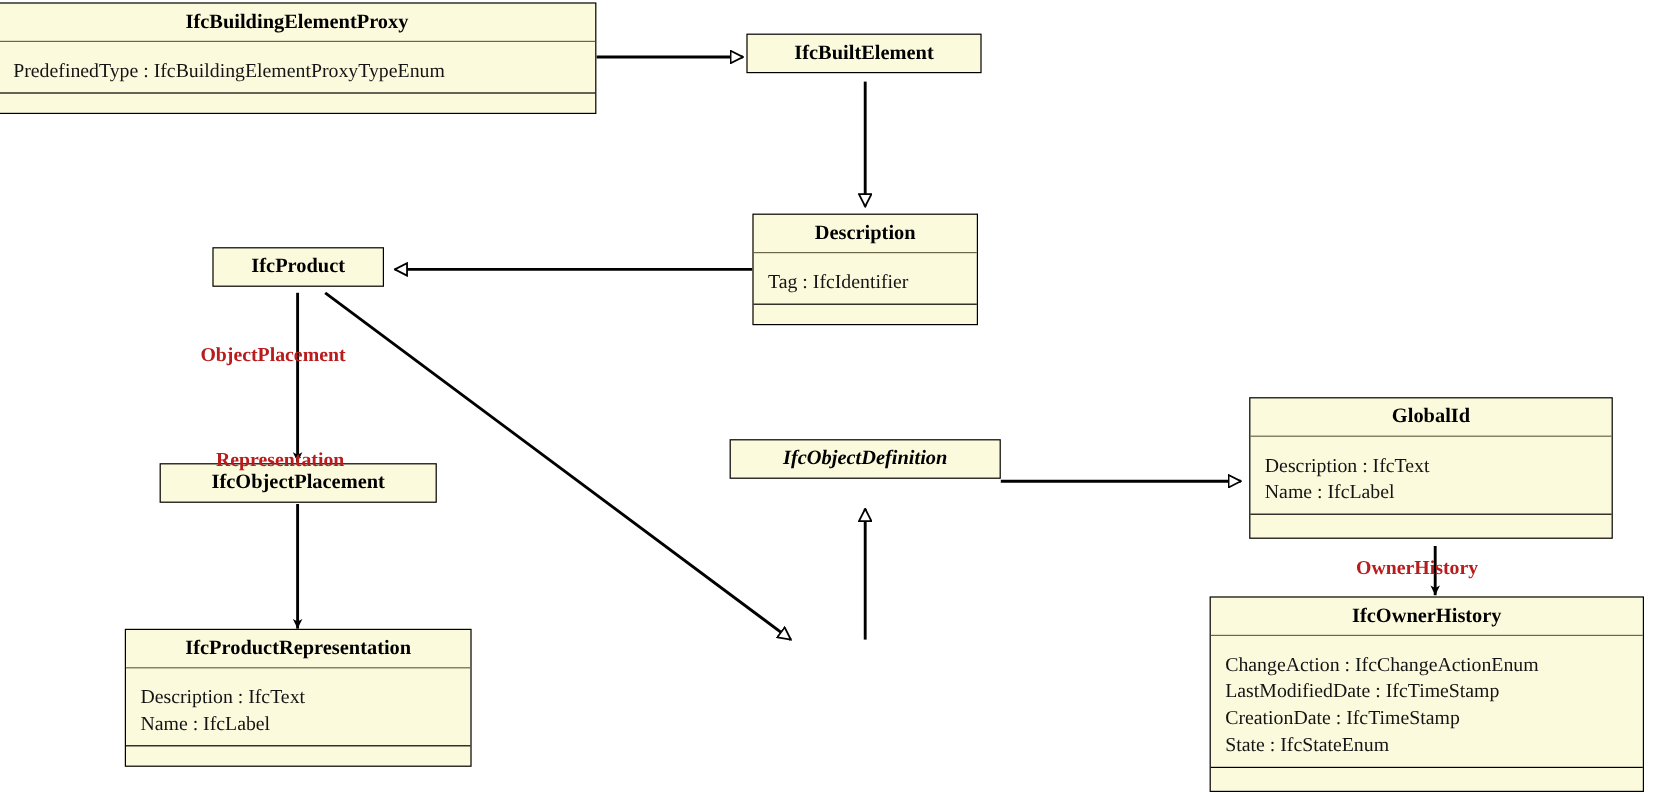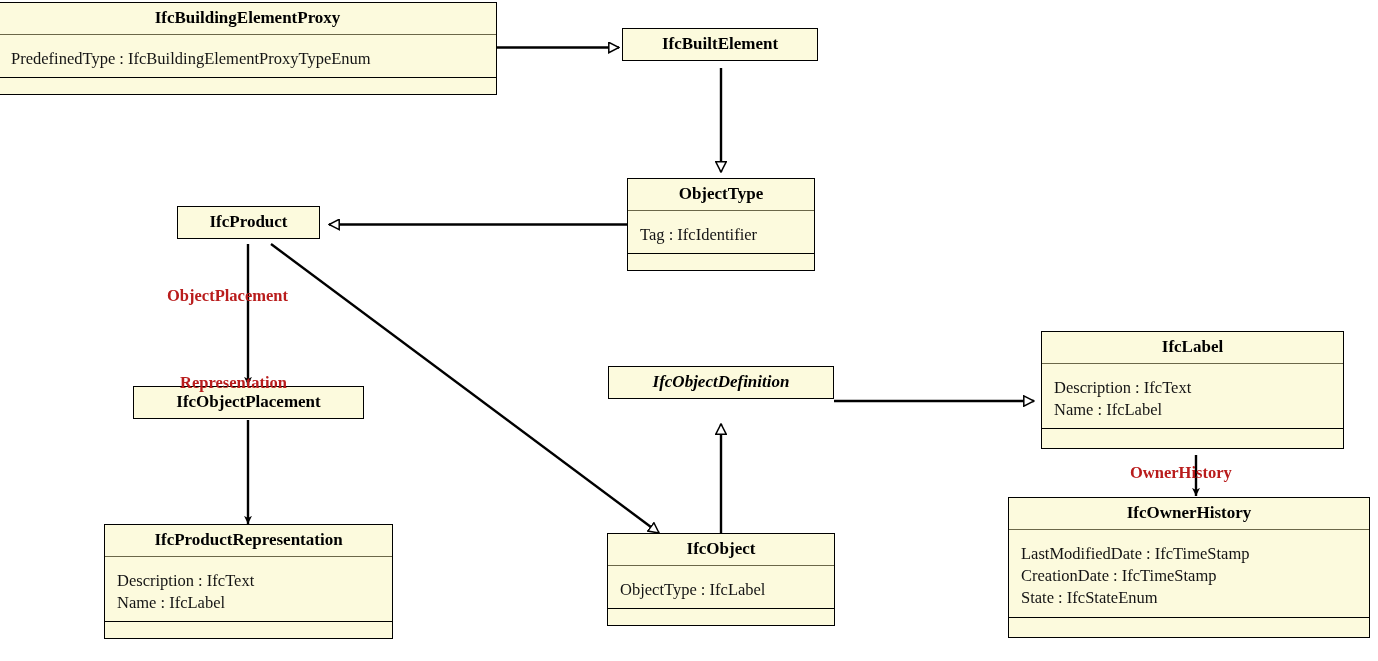--- a/index.html
+++ b/index.html
@@ -111,21 +111,21 @@
       <div class="attr-row">PredefinedType : IfcBuildingElementProxyTypeEnum</div>
     </div>
     <div class="uml-ops"></div>
   </div>
 
   <div class="uml-class" style="left:622px; top:28px; width:196px;">
     <div class="uml-title">IfcBuiltElement</div>
   </div>
 
   <div class="uml-class" style="left:627px; top:178px; width:188px;">
-    <div class="uml-title">ObjectType</div>
+    <div class="uml-title">Description</div>
     <div class="uml-attrs">
       <div class="attr-row">Tag : IfcIdentifier</div>
     </div>
     <div class="uml-ops"></div>
   </div>
 
   <div class="uml-class" style="left:177px; top:206px; width:143px;">
     <div class="uml-title">IfcProduct</div>
   </div>
 
@@ -139,40 +139,34 @@
       <div class="attr-row">Description : IfcText</div>
       <div class="attr-row">Name : IfcLabel</div>
     </div>
     <div class="uml-ops"></div>
   </div>
 
   <div class="uml-class" style="left:608px; top:366px; width:226px;font-style:italic;">
     <div class="uml-title">IfcObjectDefinition</div>
   </div>
 
-  <div class="uml-class" style="left:607px; top:533px; width:228px;">
-    <div class="uml-title">IfcObject</div>
-    <div class="uml-attrs">
-      <div class="attr-row">ObjectType : IfcLabel</div>
-    </div>
-    <div class="uml-ops"></div>
-  </div>
 
   <div class="uml-class" style="left:1041px; top:331px; width:303px;">
-    <div class="uml-title">IfcLabel</div>
+    <div class="uml-title">GlobalId</div>
     <div class="uml-attrs">
       <div class="attr-row">Description : IfcText</div>
       <div class="attr-row">Name : IfcLabel</div>
     </div>
     <div class="uml-ops tall"></div>
   </div>
 
   <div class="uml-class" style="left:1008px; top:497px; width:362px;">
     <div class="uml-title">IfcOwnerHistory</div>
     <div class="uml-attrs">
+      <div class="attr-row">ChangeAction : IfcChangeActionEnum</div>
       <div class="attr-row">LastModifiedDate : IfcTimeStamp</div>
       <div class="attr-row">CreationDate : IfcTimeStamp</div>
       <div class="attr-row">State : IfcStateEnum</div>
     </div>
     <div class="uml-ops tall"></div>
   </div>
 
   <div class="edge-label" style="left:167px; top:288px;">ObjectPlacement</div>
 
   <div class="edge-label plain" style="left:180px; top:375px;font-weight:bold;">Representation</div>

